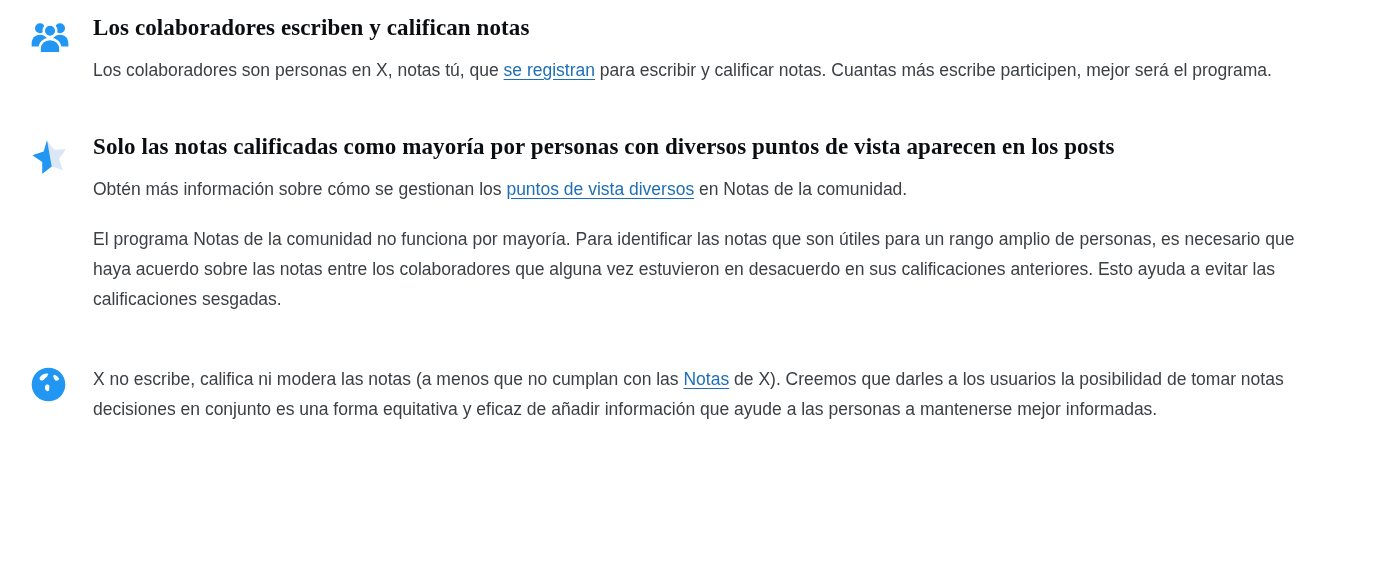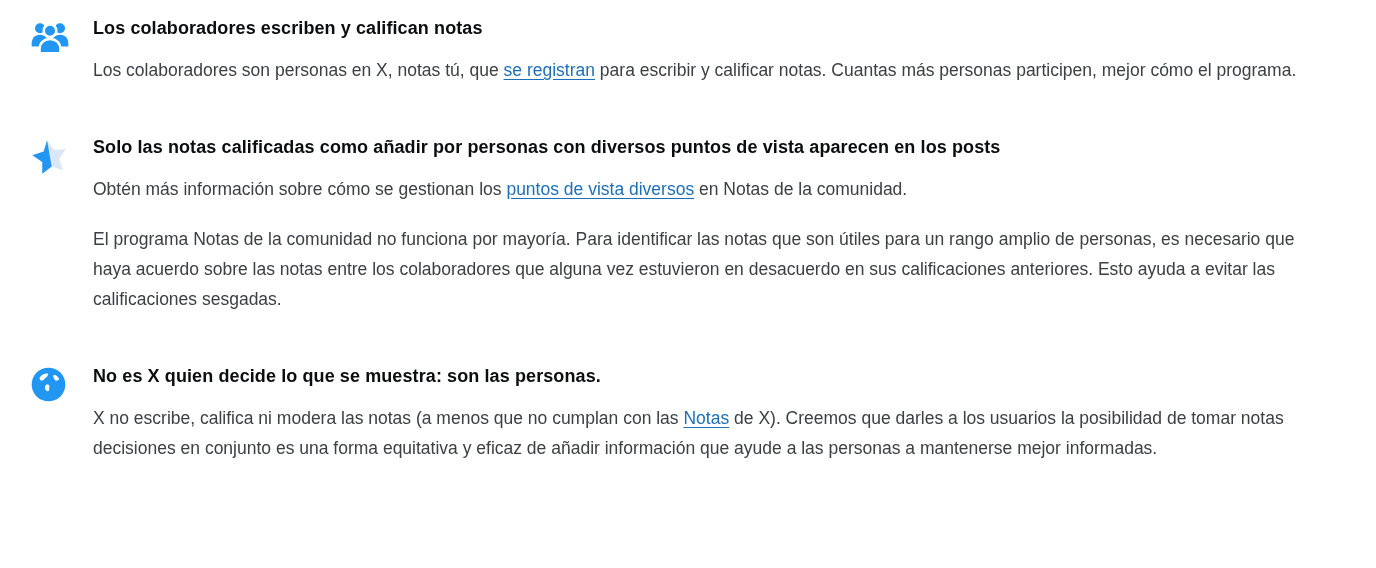--- a/index.html
+++ b/index.html
@@ -32,25 +32,26 @@
     margin-right:23px;
     margin-top:2px;
   }
   .icon-cell svg{display:block;}
   .content{
     flex:1 1 auto;
     max-width:1222px;
   }
   h3.heading{
     margin:0 0 15px 0;
-    font-size:18px;
+    font-size:23px;
     line-height:24px;
     font-weight:bold;
     color:var(--heading-color);
     letter-spacing:.1px;
+    font-family:Liberation Serif, serif;
   }
   p.body-text{
     margin:0 0 20px 0;
     font-size:17.5px;
     line-height:30px;
     color:var(--body-color);
   }
   p.body-text:last-child{margin-bottom:0;}
   a.inline-link{
     color:var(--link-blue);
@@ -77,55 +78,54 @@
           <path d="M12,20c-6.5,0-10,4.8-10,10.5V34h20v-3.5C22,24.8,18.5,20,12,20Z"></path>
           <circle cx="36" cy="12" r="6"></circle>
           <path d="M36,20c-6.5,0-10,4.8-10,10.5V34h20v-3.5C46,24.8,42.5,20,36,20Z"></path>
           <circle cx="24" cy="15" r="7.5" stroke="#ffffff" stroke-width="3"></circle>
           <path d="M24,25c-7.8,0-12.5,5.4-12.5,12.3V42h25v-4.7C36.5,30.4,31.8,25,24,25Z" stroke="#ffffff" stroke-width="3"></path>
         </g>
       </svg>
     </span>
     <div class="content">
       <h3 class="heading">Los colaboradores escriben y califican notas</h3>
-      <p class="body-text"><span>Los colaboradores son personas en X, notas tú, que </span><a class="inline-link" href="#">se registran</a><span> para escribir y calificar notas. Cuantas más personas participen, mejor cómo el programa.</span></p>
+      <p class="body-text"><span>Los colaboradores son personas en X, notas tú, que </span><a class="inline-link" href="#">se registran</a><span> para escribir y calificar notas. Cuantas más escribe participen, mejor será el programa.</span></p>
     </div>
   </div>
 
   <div class="section">
     <span class="icon-cell">
       <svg width="40" height="40" viewBox="0 0 48 48" aria-hidden="true">
         <defs>
           <clipPath id="half-left">
               <rect x="0" y="0" width="24" height="48"></rect>
             </clipPath>
         </defs>
         <g transform="rotate(-10 24 24)">
           <path class="star-light" d="M24 3.5l6.3 12.8 14.1 2-10.2 10 2.4 14L24 35.7 11.4 42.3l2.4-14-10.2-10 14.1-2z"></path>
           <path class="star-blue" clip-path="url(#half-left)" d="M24 3.5l6.3 12.8 14.1 2-10.2 10 2.4 14L24 35.7 11.4 42.3l2.4-14-10.2-10 14.1-2z"></path>
         </g>
       </svg>
     </span>
     <div class="content">
-      <h3 class="heading">Solo las notas calificadas como añadir por personas con diversos puntos de vista aparecen en los posts</h3>
+      <h3 class="heading">Solo las notas calificadas como mayoría por personas con diversos puntos de vista aparecen en los posts</h3>
       <p class="body-text"><span>Obtén más información sobre cómo se gestionan los </span><a class="inline-link" href="#">puntos de vista diversos</a><span> en Notas de la comunidad.</span></p>
       <p class="body-text">El programa Notas de la comunidad no funciona por mayoría. Para identificar las notas que son útiles para un rango amplio de personas, es necesario que haya acuerdo sobre las notas entre los colaboradores que alguna vez estuvieron en desacuerdo en sus calificaciones anteriores. Esto ayuda a evitar las calificaciones sesgadas.</p>
     </div>
   </div>
 
   <div class="section">
     <span class="icon-cell">
       <svg width="37" height="37" viewBox="0 0 44 44" aria-hidden="true">
         <circle class="globe-fill" cx="22" cy="22" r="20"></circle>
         <g fill="#ffffff">
           <path d="M12 13c2.5-3.5 7-5 10-3.6-1.8 1.4-.6 3.2-3 4.4-1.6.8-2 2.8-4 3.4-1.8.5-3.4-.6-3.6-2-.1-.8.1-1.6.6-2.2z"></path>
           <path d="M28.5 10.5c2.8.4 5.2 2.4 6.2 5-1.6 2.6-4.4 2.6-5.4.6-.7-1.4-2.6-3.4-.8-5.6z"></path>
           <path d="M19 22.5c1.5-.8 3.5-.3 4 1.2.5 1.4-.6 2.6-.2 4 .4 1.2-.6 2.4-2 2.2-1.8-.2-3.2-2-3-3.9.1-1.4.2-2.9 1.2-3.5z"></path>
         </g>
       </svg>
     </span>
     <div class="content">
-      <h3 class="heading">No es X quien decide lo que se muestra: son las personas.</h3>
       <p class="body-text"><span>X no escribe, califica ni modera las notas (a menos que no cumplan con las </span><a class="inline-link" href="#">Notas</a><span> de X). Creemos que darles a los usuarios la posibilidad de tomar notas decisiones en conjunto es una forma equitativa y eficaz de añadir información que ayude a las personas a mantenerse mejor informadas.</span></p>
     </div>
   </div>
 
 </div>
 
 </body></html>

